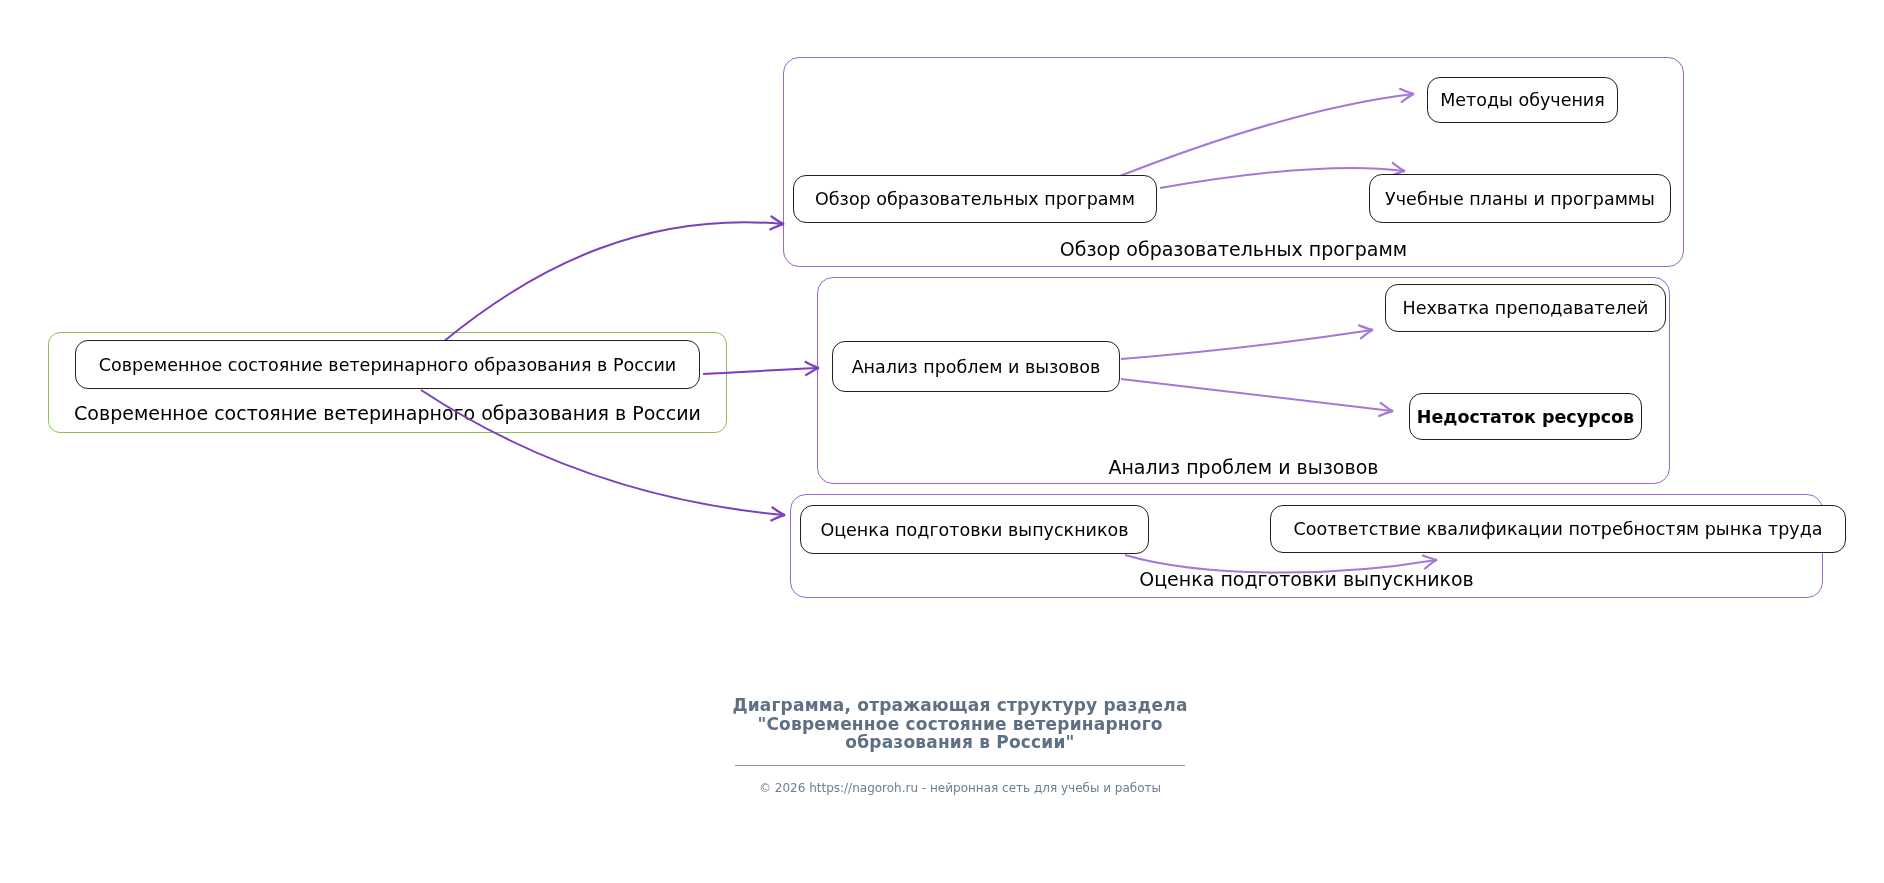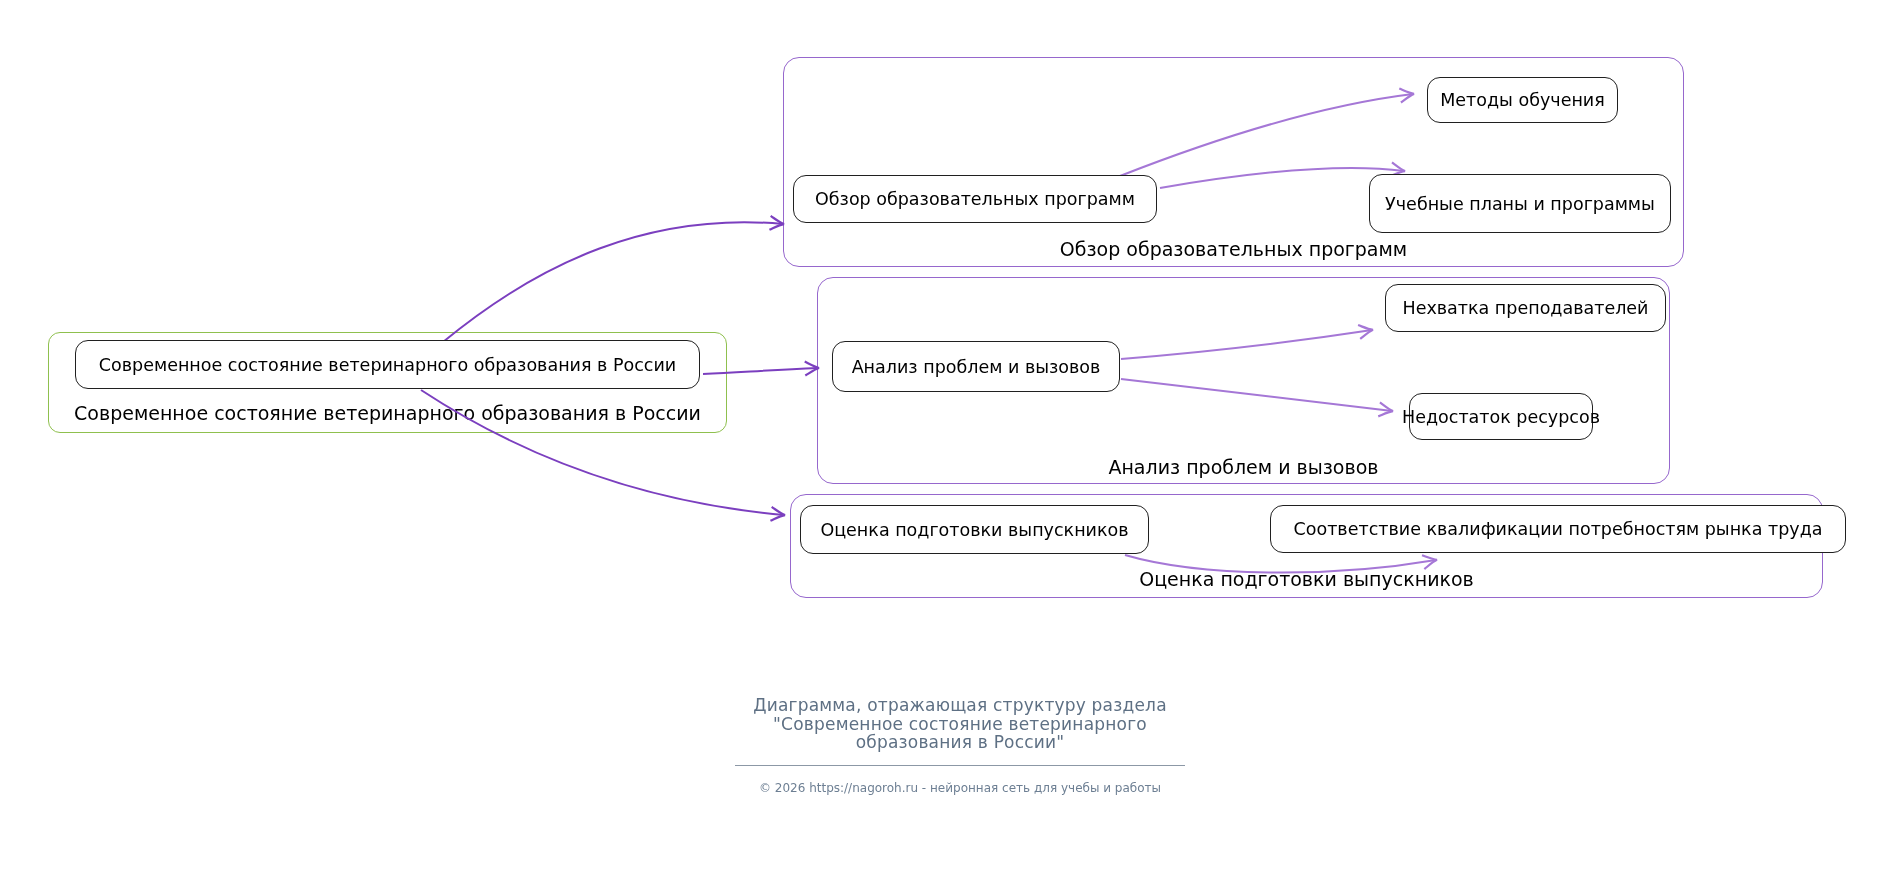--- a/index.html
+++ b/index.html
@@ -18,21 +18,21 @@
     position:absolute;box-sizing:border-box;background:#ffffff;
     border:1.5px solid #202020;border-radius:13px;
     display:flex;align-items:center;justify-content:center;
     font-size:17.5px;color:#000;white-space:nowrap;z-index:4;
   }
   svg.edges{position:absolute;left:0;top:0;z-index:3;pointer-events:none;}
   .footer{
     position:absolute;left:960px;top:696px;transform:translateX(-50%);
     width:760px;text-align:center;z-index:2;
   }
-  .footer-title{font-weight:normal;font-size:17px;line-height:18.5px;color:#5e7084;letter-spacing:0.2px;}
+  .footer-title{font-weight:bold;font-size:17px;line-height:18.5px;color:#5e7084;letter-spacing:0.2px;}
   .footer-sep{width:450px;border-top:1.5px solid #8c98a6;margin:13px auto 0;height:0;}
   .footer-copy{margin-top:15px;font-size:12px;color:#6d7f93;}
 </style>
 </head>
 <body>
 
 <div class="canvas">
 
   <div class="cluster green" style="left:48px;top:332px;width:679px;height:101px;"></div>
   <div class="cluster purple" style="left:783px;top:57px;width:901px;height:210px;"></div>
@@ -61,24 +61,24 @@
     <path fill="none" stroke-width="2" d="M 1120,176 C 1230,133 1330,104 1413,94" marker-end="url(#veeLight)" stroke="#a577d6"></path>
     <path fill="none" stroke-width="2" d="M 1160,188 C 1270,169 1350,164 1404,171" marker-end="url(#veeLight)" stroke="#a577d6"></path>
     <path fill="none" stroke-width="2" d="M 1121,359 C 1220,351 1300,341 1372,330" marker-end="url(#veeLight)" stroke="#a577d6"></path>
     <path fill="none" stroke-width="2" d="M 1121,379 C 1220,390 1310,401 1392,411" marker-end="url(#veeLight)" stroke="#a577d6"></path>
     <path fill="none" stroke-width="2" d="M 1125,555 C 1200,577 1330,578 1436,560" marker-end="url(#veeLight)" stroke="#a577d6"></path>
   </svg>
 
   <div class="node" style="left:75px;top:340px;width:625px;height:49px;">Современное состояние ветеринарного образования в России</div>
   <div class="node" style="left:793px;top:175px;width:364px;height:48px;">Обзор образовательных программ</div>
   <div class="node" style="left:1427px;top:77px;width:191px;height:46px;">Методы обучения</div>
-  <div class="node" style="left:1369px;top:174px;width:302px;height:59px;">Учебные планы и программы</div>
+  <div class="node" style="left:1369px;top:174px;width:302px;height:49px;">Учебные планы и программы</div>
   <div class="node" style="left:832px;top:341px;width:288px;height:51px;">Анализ проблем и вызовов</div>
   <div class="node" style="left:1385px;top:284px;width:281px;height:48px;">Нехватка преподавателей</div>
-  <div class="node" style="left:1409px;top:393px;width:184px;height:47px;">Недостаток ресурсов</div>
+  <div class="node" style="left:1409px;top:393px;width:233px;height:47px;font-weight:bold;">Недостаток ресурсов</div>
   <div class="node" style="left:800px;top:505px;width:349px;height:49px;">Оценка подготовки выпускников</div>
   <div class="node" style="left:1233px;top:505px;width:576px;height:48px;margin-left:37px;">Соответствие квалификации потребностям рынка труда</div>
 
   <div class="footer">
     <div class="footer-title">
       <div>Диаграмма, отражающая структуру раздела</div>
       <div>"Современное состояние ветеринарного</div>
       <div>образования в России"</div>
     </div>
     <div class="footer-sep"></div>

